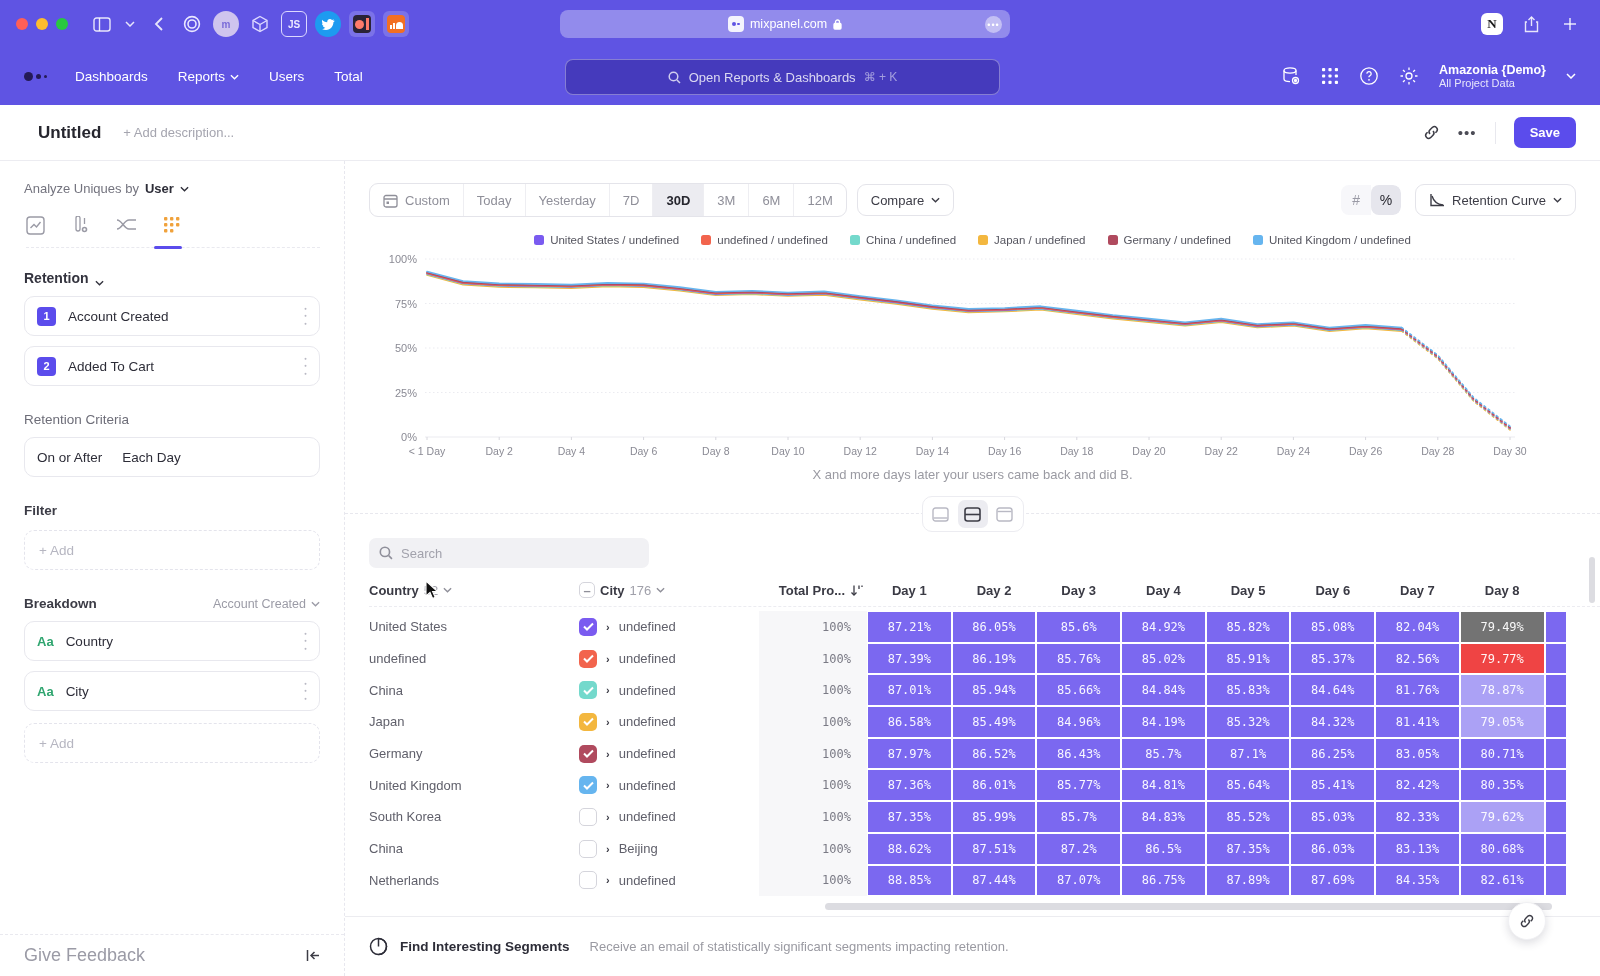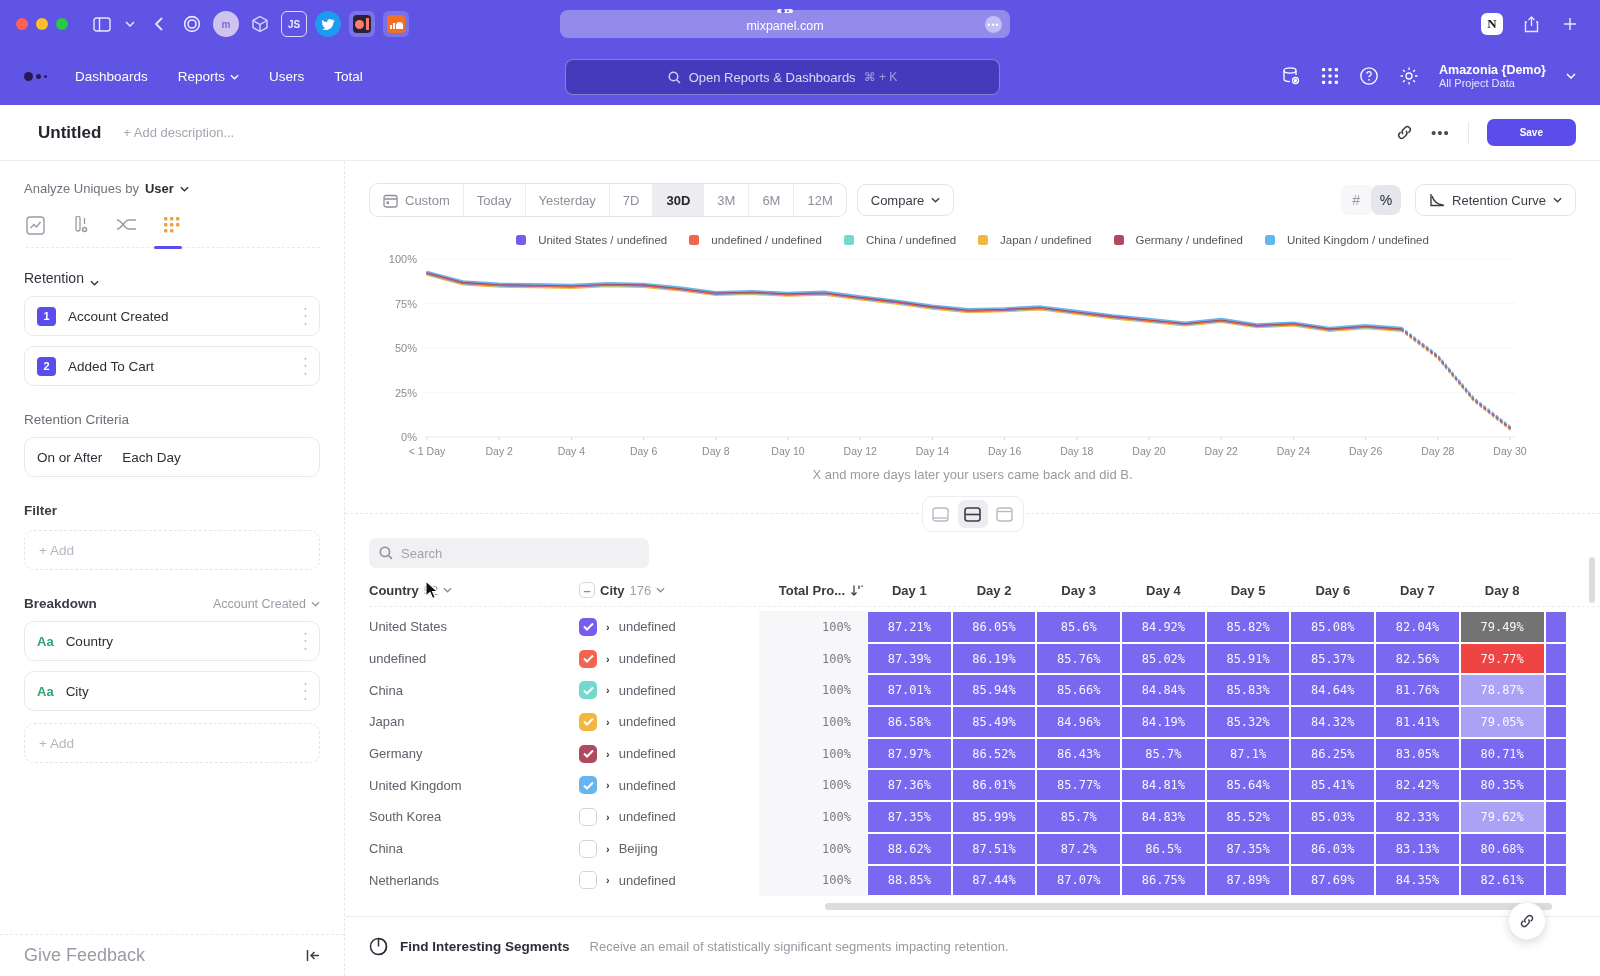--- a/index.html
+++ b/index.html
@@ -9,21 +9,21 @@
   .mono { font-family:"DejaVu Sans Mono", monospace; }
 
   
   .chrome { height:48px; background:#5f54e3; display:flex; align-items:center; padding:0 16px; position:relative; }
   .lights { display:flex; gap:8px; margin-right:18px; }
   .light { width:12px; height:12px; border-radius:50%; }
   .chrome-ic { color:rgba(255,255,255,.85); display:flex; align-items:center; margin:0 7px; }
   .fav { width:26px; height:26px; border-radius:6px; display:flex; align-items:center; justify-content:center; margin:0 4px; font-size:10px; }
   .fav.tile { background:rgba(255,255,255,.18); }
   .addressbar { position:absolute; left:560px; top:10px; width:450px; height:28px; background:rgba(255,255,255,.32);
-    border-radius:8px; display:flex; align-items:center; justify-content:center; color:#fff; font-size:12.5px; gap:6px;flex-direction:column; }
+    border-radius:8px; display:flex; align-items:center; justify-content:center; color:#fff; font-size:12.5px; gap:6px; }
   .addr-dots { position:absolute; right:8px; top:6px; width:17px; height:17px; border-radius:50%; background:rgba(255,255,255,.45);
     color:#fff; font-size:9px; display:flex; align-items:center; justify-content:center; letter-spacing:1px; }
   .mx-fav { width:16px; height:16px; background:rgba(255,255,255,.9); border-radius:4px; display:flex; align-items:center; justify-content:center; gap:1.5px; }
   .mx-fav i { width:4px; height:4px; border-radius:50%; background:#5f54e3; display:block; }
   .mx-fav i.sm { width:2.5px; height:2.5px; }
   .chrome-right { margin-left:auto; display:flex; align-items:center; gap:10px; }
 
   
   .appnav { height:57px; background:#5f54e3; display:flex; align-items:center; padding:0 24px; position:relative; }
   .mx-logo { display:flex; align-items:center; gap:3px; margin-right:28px; }
@@ -38,34 +38,34 @@
   .proj { text-align:left; line-height:1.15; }
   .proj .p1 { font-size:12.5px; font-weight:bold; }
   .proj .p2 { font-size:11px; opacity:.85; }
 
   
   .titlebar { height:56px; border-bottom:1px solid #ececf1; display:flex; align-items:center; padding:0 24px 0 38px; background:#fff; }
   .report-title { font-size:17px; font-weight:bold; color:#26262e; margin-right:22px; }
   .desc-ph { font-size:13px; color:#a5a5af; }
   .titlebar-right { margin-left:auto; display:flex; align-items:center; gap:18px; }
   .vdiv { width:1px; height:22px; background:#e8e8ee; }
-  .save-btn { background:#5b4cec; color:#fff; font-size:10px; font-weight:bold; border:none; border-radius:7px; padding:8px 33px; cursor:pointer; }
+  .save-btn { background:#5b4cec; color:#fff; font-size:13px; font-weight:bold; border:none; border-radius:7px; padding:8px 16px; cursor:pointer; }
   .dots3 { color:#4c4c56; font-size:15px; letter-spacing:1px; }
 
   
   .content { display:flex; height:815px; }
   .sidebar { width:345px; border-right:1px dashed #e7e7ee; position:relative; padding:20px 24px 0 24px; }
   .main { flex:1; position:relative; }
 
   
   .an-row { font-size:13px; color:#73737e; display:flex; align-items:center; gap:6px; }
   .an-row b { color:#2d2d38; font-weight:bold; }
   .tabs { display:flex; gap:26px; margin-top:20px; padding-bottom:12px; border-bottom:1px dashed #e9e9ef; position:relative; margin-left:2px; }
   .tab-underline { position:absolute; bottom:-2px; left:128px; width:28px; height:3px; background:#5b4cec; border-radius:2px; }
-  .side-h { font-size:14px; font-weight:normal; color:#33333e; display:flex; align-items:flex-end; gap:6px; }
+  .side-h { font-size:14px; font-weight:bold; color:#33333e; display:flex; align-items:flex-end; gap:6px; }
   .card { border:1px solid #e8e8ee; border-radius:10px; height:40px; display:flex; align-items:center; padding:0 12px; margin-top:10px; background:#fff; }
   .card .lbl { font-size:13.5px; color:#2d2d38; }
   .badge { width:19px; height:19px; border-radius:4px; background:#5b4cec; color:#fff; font-size:11px; font-weight:bold;
     display:flex; align-items:center; justify-content:center; margin-right:12px; }
   .kebab { margin-left:auto; color:#b9b9c4; font-size:12px; letter-spacing:0; line-height:.45; text-align:center; cursor:pointer; }
   .sec-label { font-size:13.5px; color:#6d6d78; margin-top:26px; }
   .sec-label.dark { color:#3c3c46; font-weight:bold; }
   .add-box { border:1.5px dashed #e4e4ec; border-radius:10px; height:40px; display:flex; align-items:center; padding:0 14px;
     margin-top:12px; color:#b6b6c1; font-size:13.5px; gap:8px; cursor:pointer; }
   .bd-row { display:flex; align-items:center; margin-top:26px; }
@@ -84,21 +84,21 @@
   .seg-btn.active { background:#ececf1; color:#26262e; font-weight:bold; }
   .btn { border:1px solid #e4e4ea; border-radius:9px; height:32px; display:flex; align-items:center; padding:0 13px;
     font-size:13px; color:#3c3c46; background:#fff; gap:7px; cursor:pointer; }
   .controls .gap { width:10px; }
   .unit-toggle { margin-left:auto; display:flex; border-radius:8px; overflow:hidden; }
   .unit { width:30px; height:30px; display:flex; align-items:center; justify-content:center; font-size:14px; color:#9a9aa5; background:#f7f7fa; cursor:pointer; }
   .unit.active { background:#e6e6ed; color:#26262e; border-radius:8px; }
 
   
   .legend { display:flex; justify-content:center; gap:22px; margin-top:17px; font-size:11.5px; color:#55555f; }
-  .leg-item { display:flex; align-items:center; gap:12px;text-align:center; }
+  .leg-item { display:flex; align-items:center; gap:6px;text-align:center; }
   .swatch { width:10px; height:10px; border-radius:2.5px; }
   .caption { text-align:center; font-size:13px; color:#9a9aa2; margin-top:4px; }
 
   
   .vt-row { position:relative; height:44px; margin-top:10px; }
   .vt-row .hr { position:absolute; top:21px; left:0; right:0; border-top:1px dashed #e8e8ee; }
   .vt-group { position:absolute; left:50%; transform:translateX(-50%); top:4px; background:#fff; border:1px solid #ececf1;
     border-radius:10px; padding:3px; display:flex; gap:2px; }
   .vt-btn { width:30px; height:28px; border-radius:7px; display:flex; align-items:center; justify-content:center; cursor:pointer; color:#b9b9c4; }
   .vt-btn.active { background:#ececf1; color:#3c3c46; }

